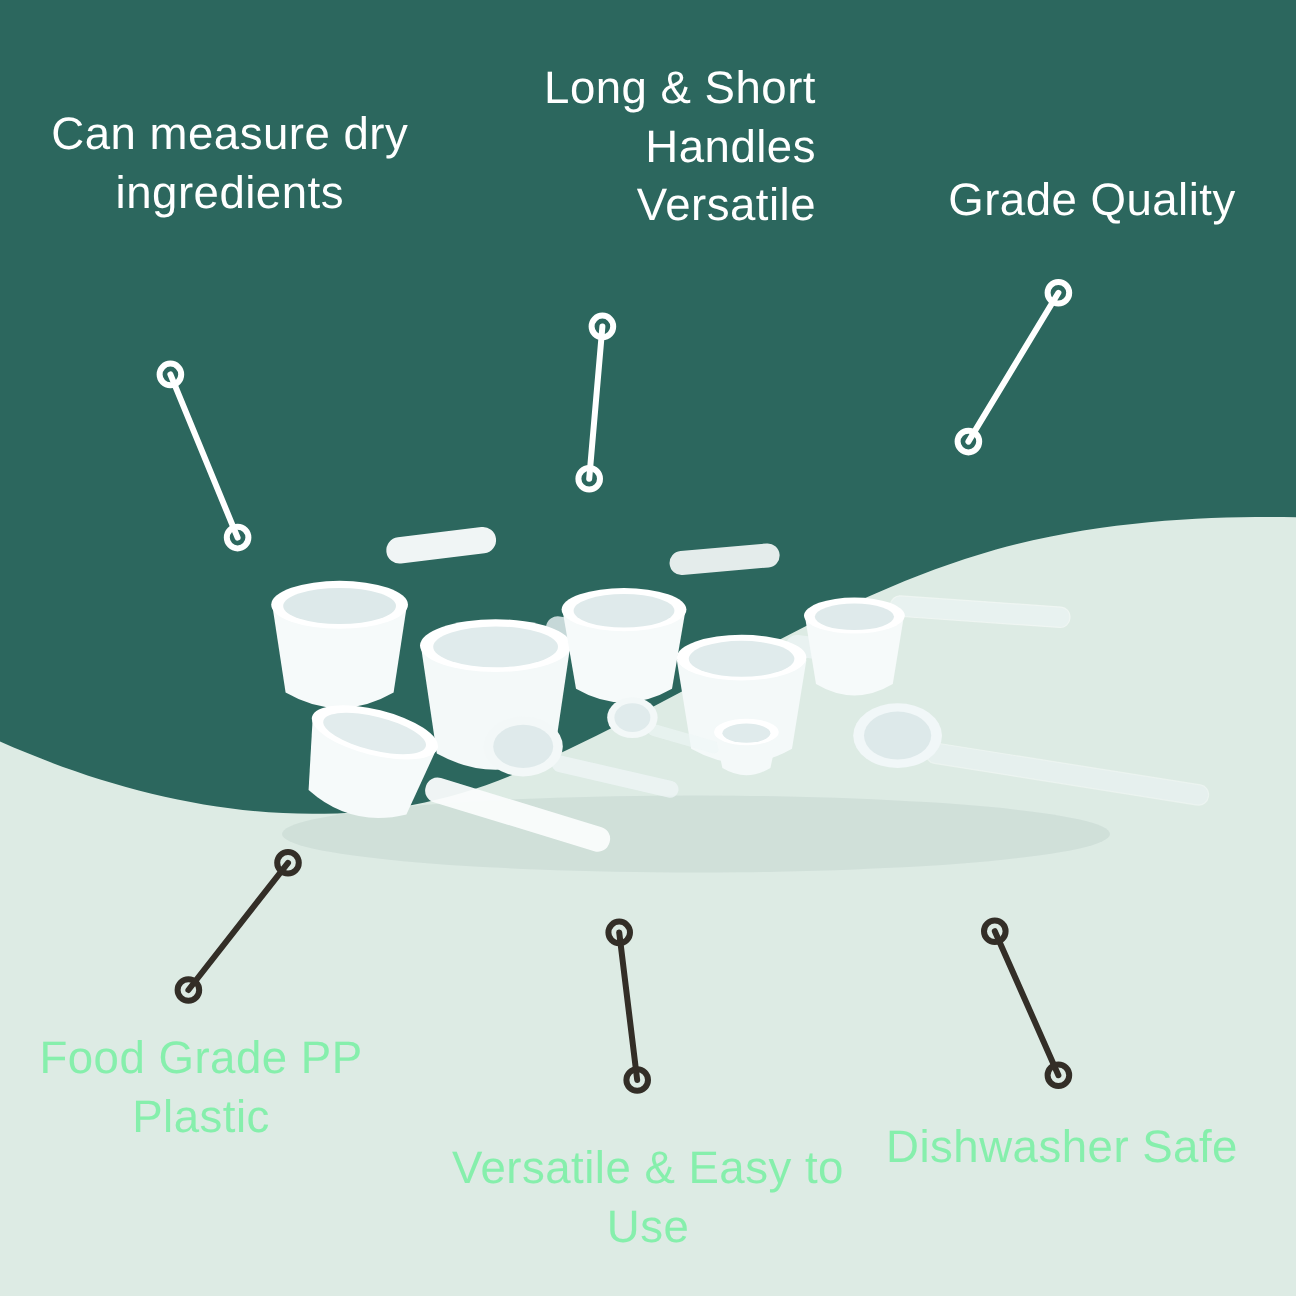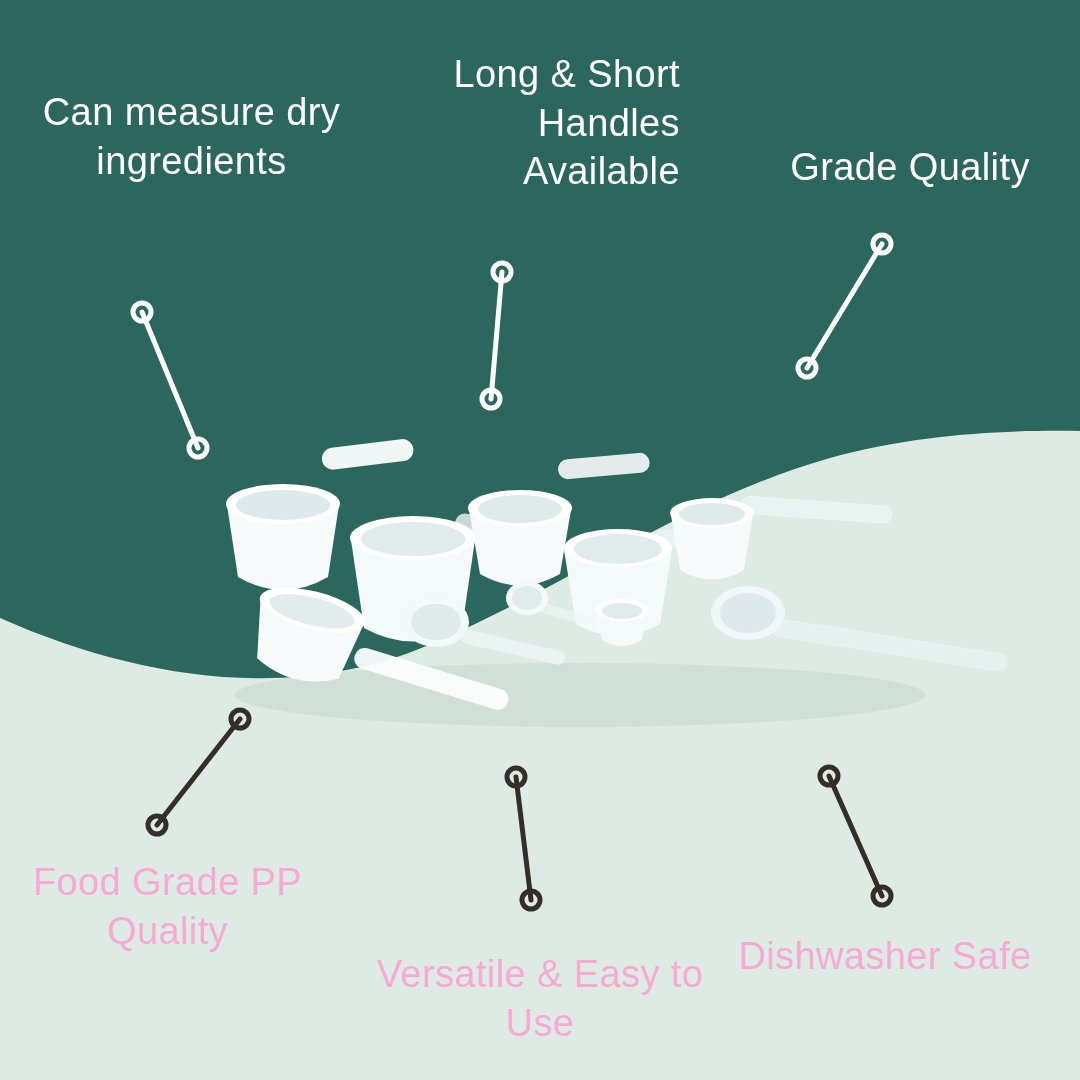--- a/index.html
+++ b/index.html
@@ -18,21 +18,21 @@
   }
   .callout {
     position: absolute;
     text-align: center;
     font-size: 38px;
     line-height: 1.28;
     letter-spacing: 0.4px;
     font-weight: 400;
   }
   .callout.on-dark { color: #FFFFFF; }
-  .callout.on-light { color: #f9a8d4; }
+  .callout.on-light { color: #86efac; }
   .callout span { display: block; }
   .conn line { stroke-width: 5; stroke-linecap: round; }
   .conn circle { fill: none; stroke-width: 5; }
   .conn.light line, .conn.light circle { stroke: #FFFFFF; }
   .conn.dark line, .conn.dark circle { stroke: #332E27; }
 </style>
 </head>
 <body>
 
 <svg class="layer" viewBox="0 0 1080 1080" aria-hidden="true">
@@ -145,30 +145,30 @@
 </svg>
 
 <div class="callout on-dark" style="left:24px; top:88px; width:335px;">
   <span>Can measure dry</span>
   <span>ingredients</span>
 </div>
 
 <div class="callout on-dark" style="left:360px; top:50px; width:320px;text-align:right;">
   <span>Long &amp; Short</span>
   <span>Handles</span>
-  <span>Available</span>
+  <span>Versatile</span>
 </div>
 
 <div class="callout on-dark" style="left:760px; top:143px; width:300px;">
   <span>Grade Quality</span>
 </div>
 
 <div class="callout on-light" style="left:0px; top:858px; width:335px;">
   <span>Food Grade PP</span>
-  <span>Quality</span>
+  <span>Plastic</span>
 </div>
 
 <div class="callout on-light" style="left:350px; top:950px; width:380px;">
   <span>Versatile &amp; Easy to</span>
   <span>Use</span>
 </div>
 
 <div class="callout on-light" style="left:700px; top:932px; width:370px;">
   <span>Dishwasher Safe</span>
 </div>

